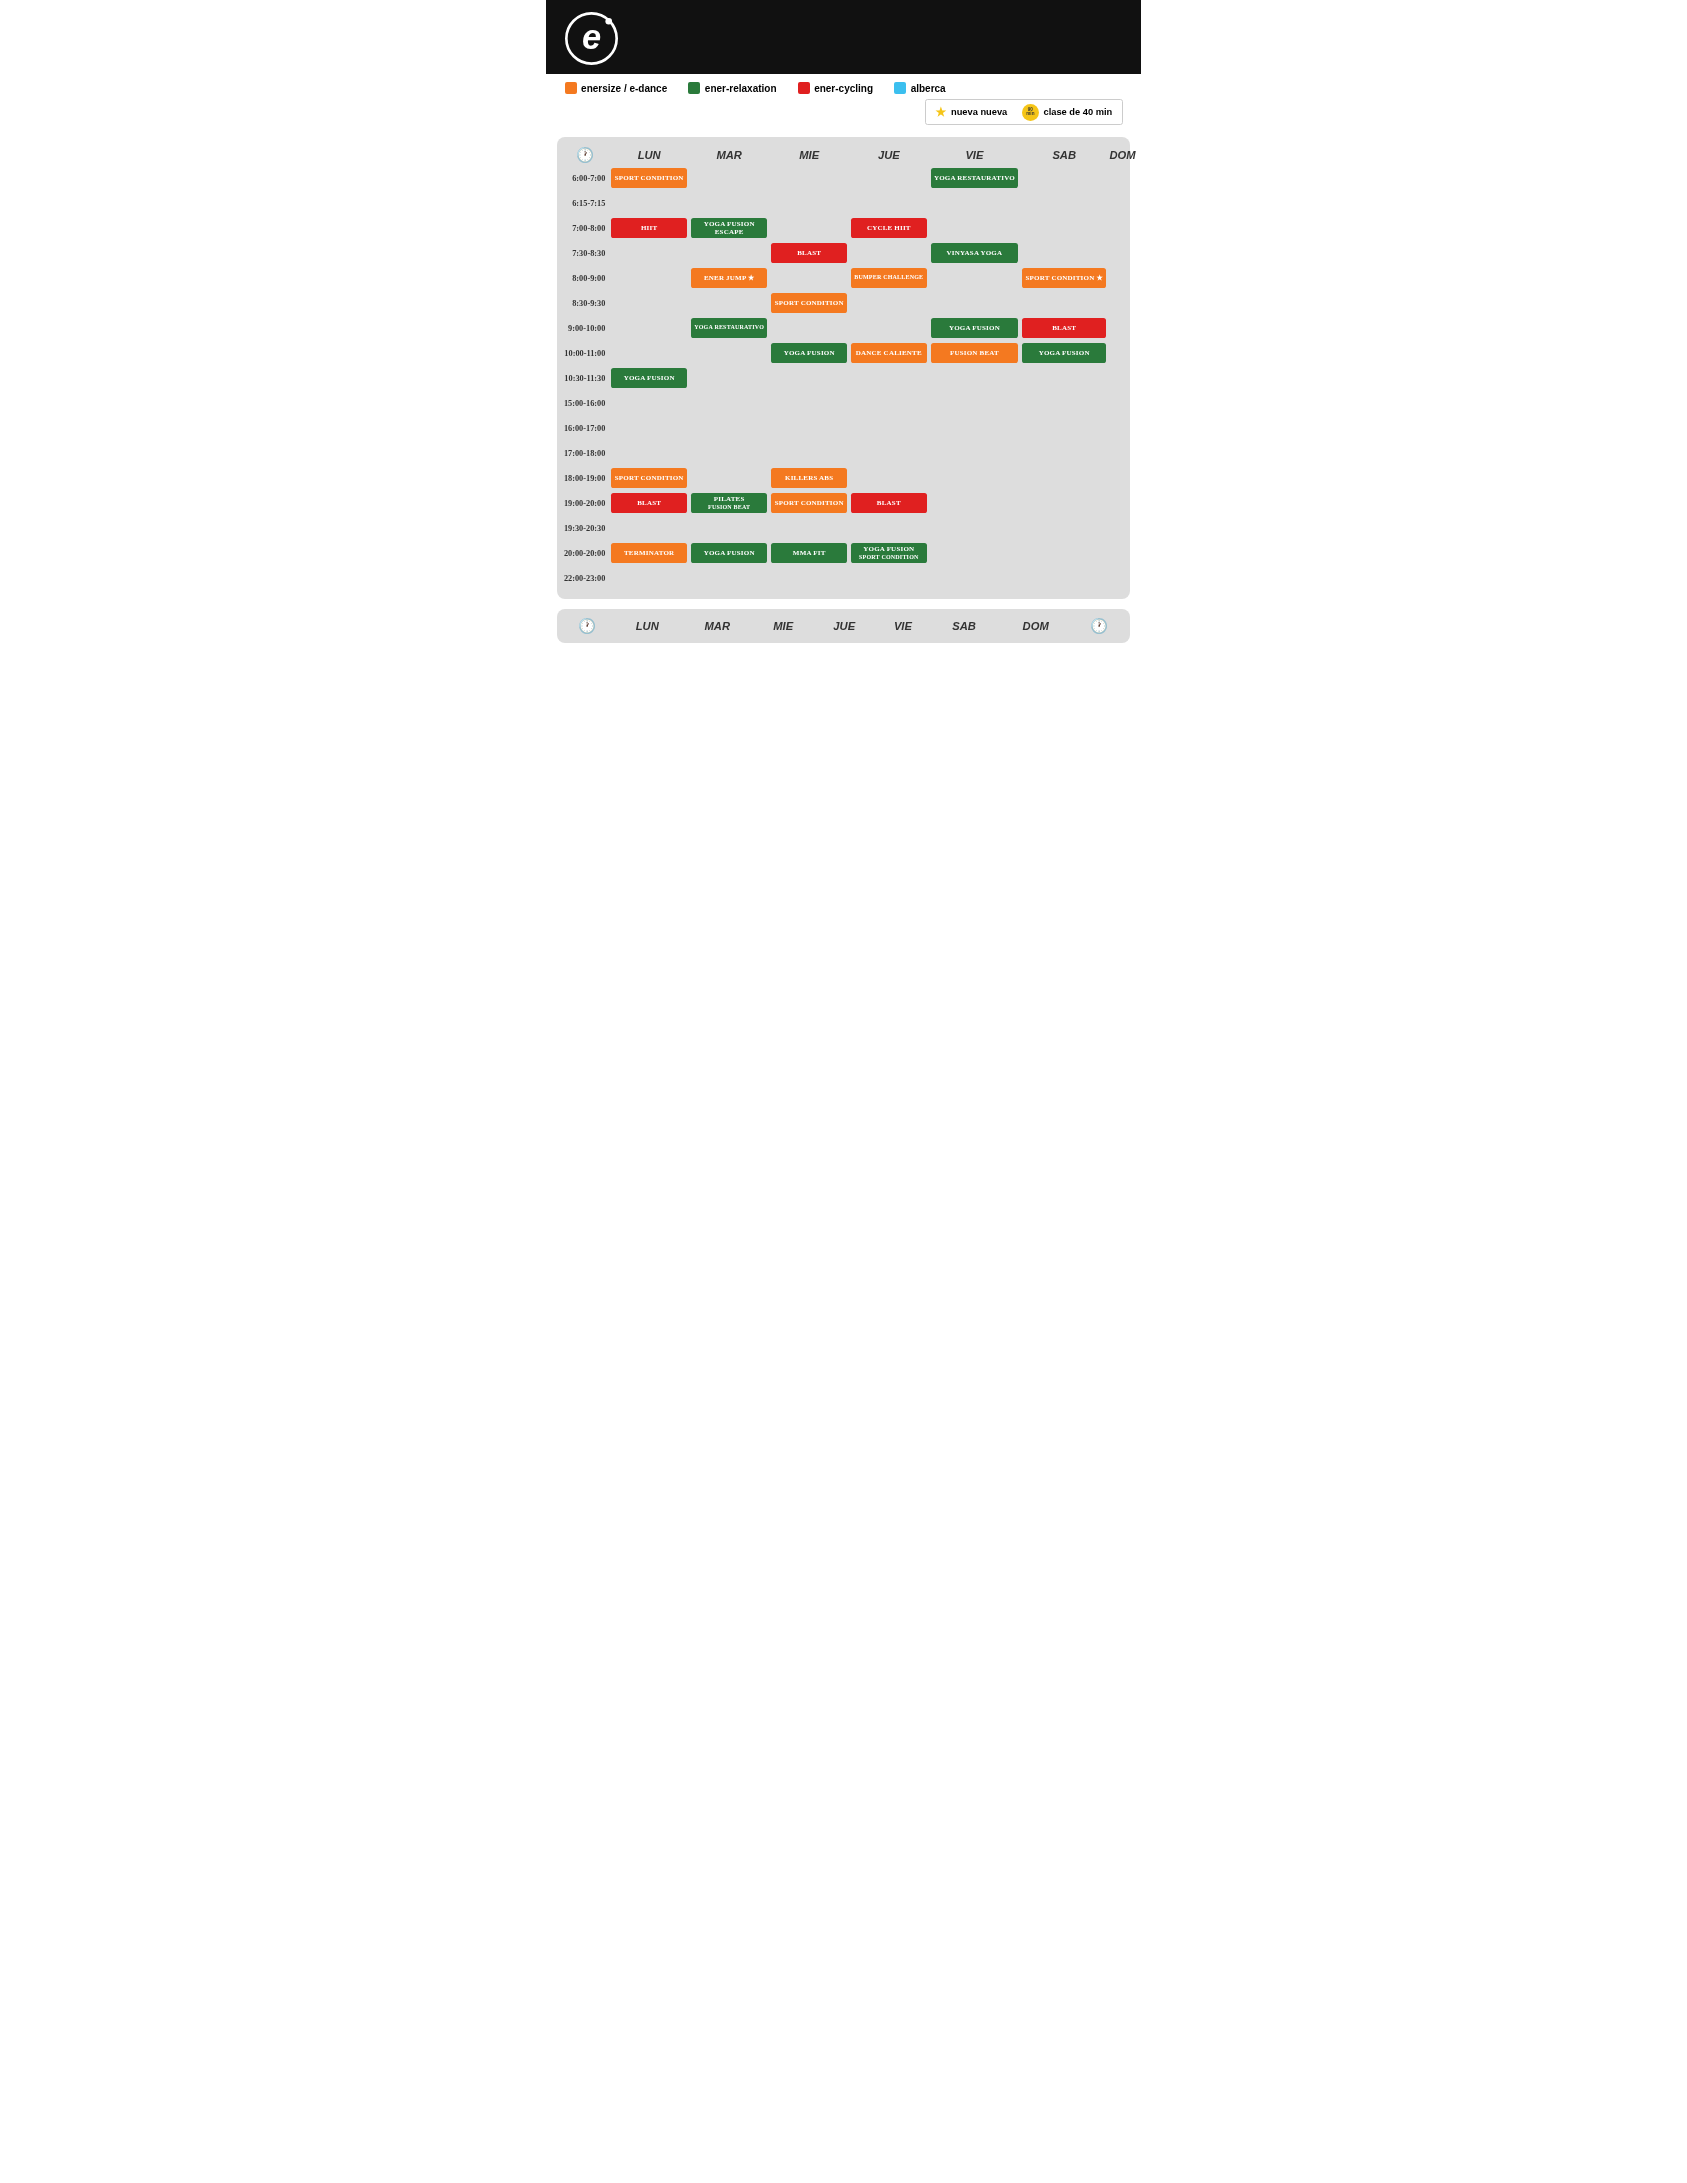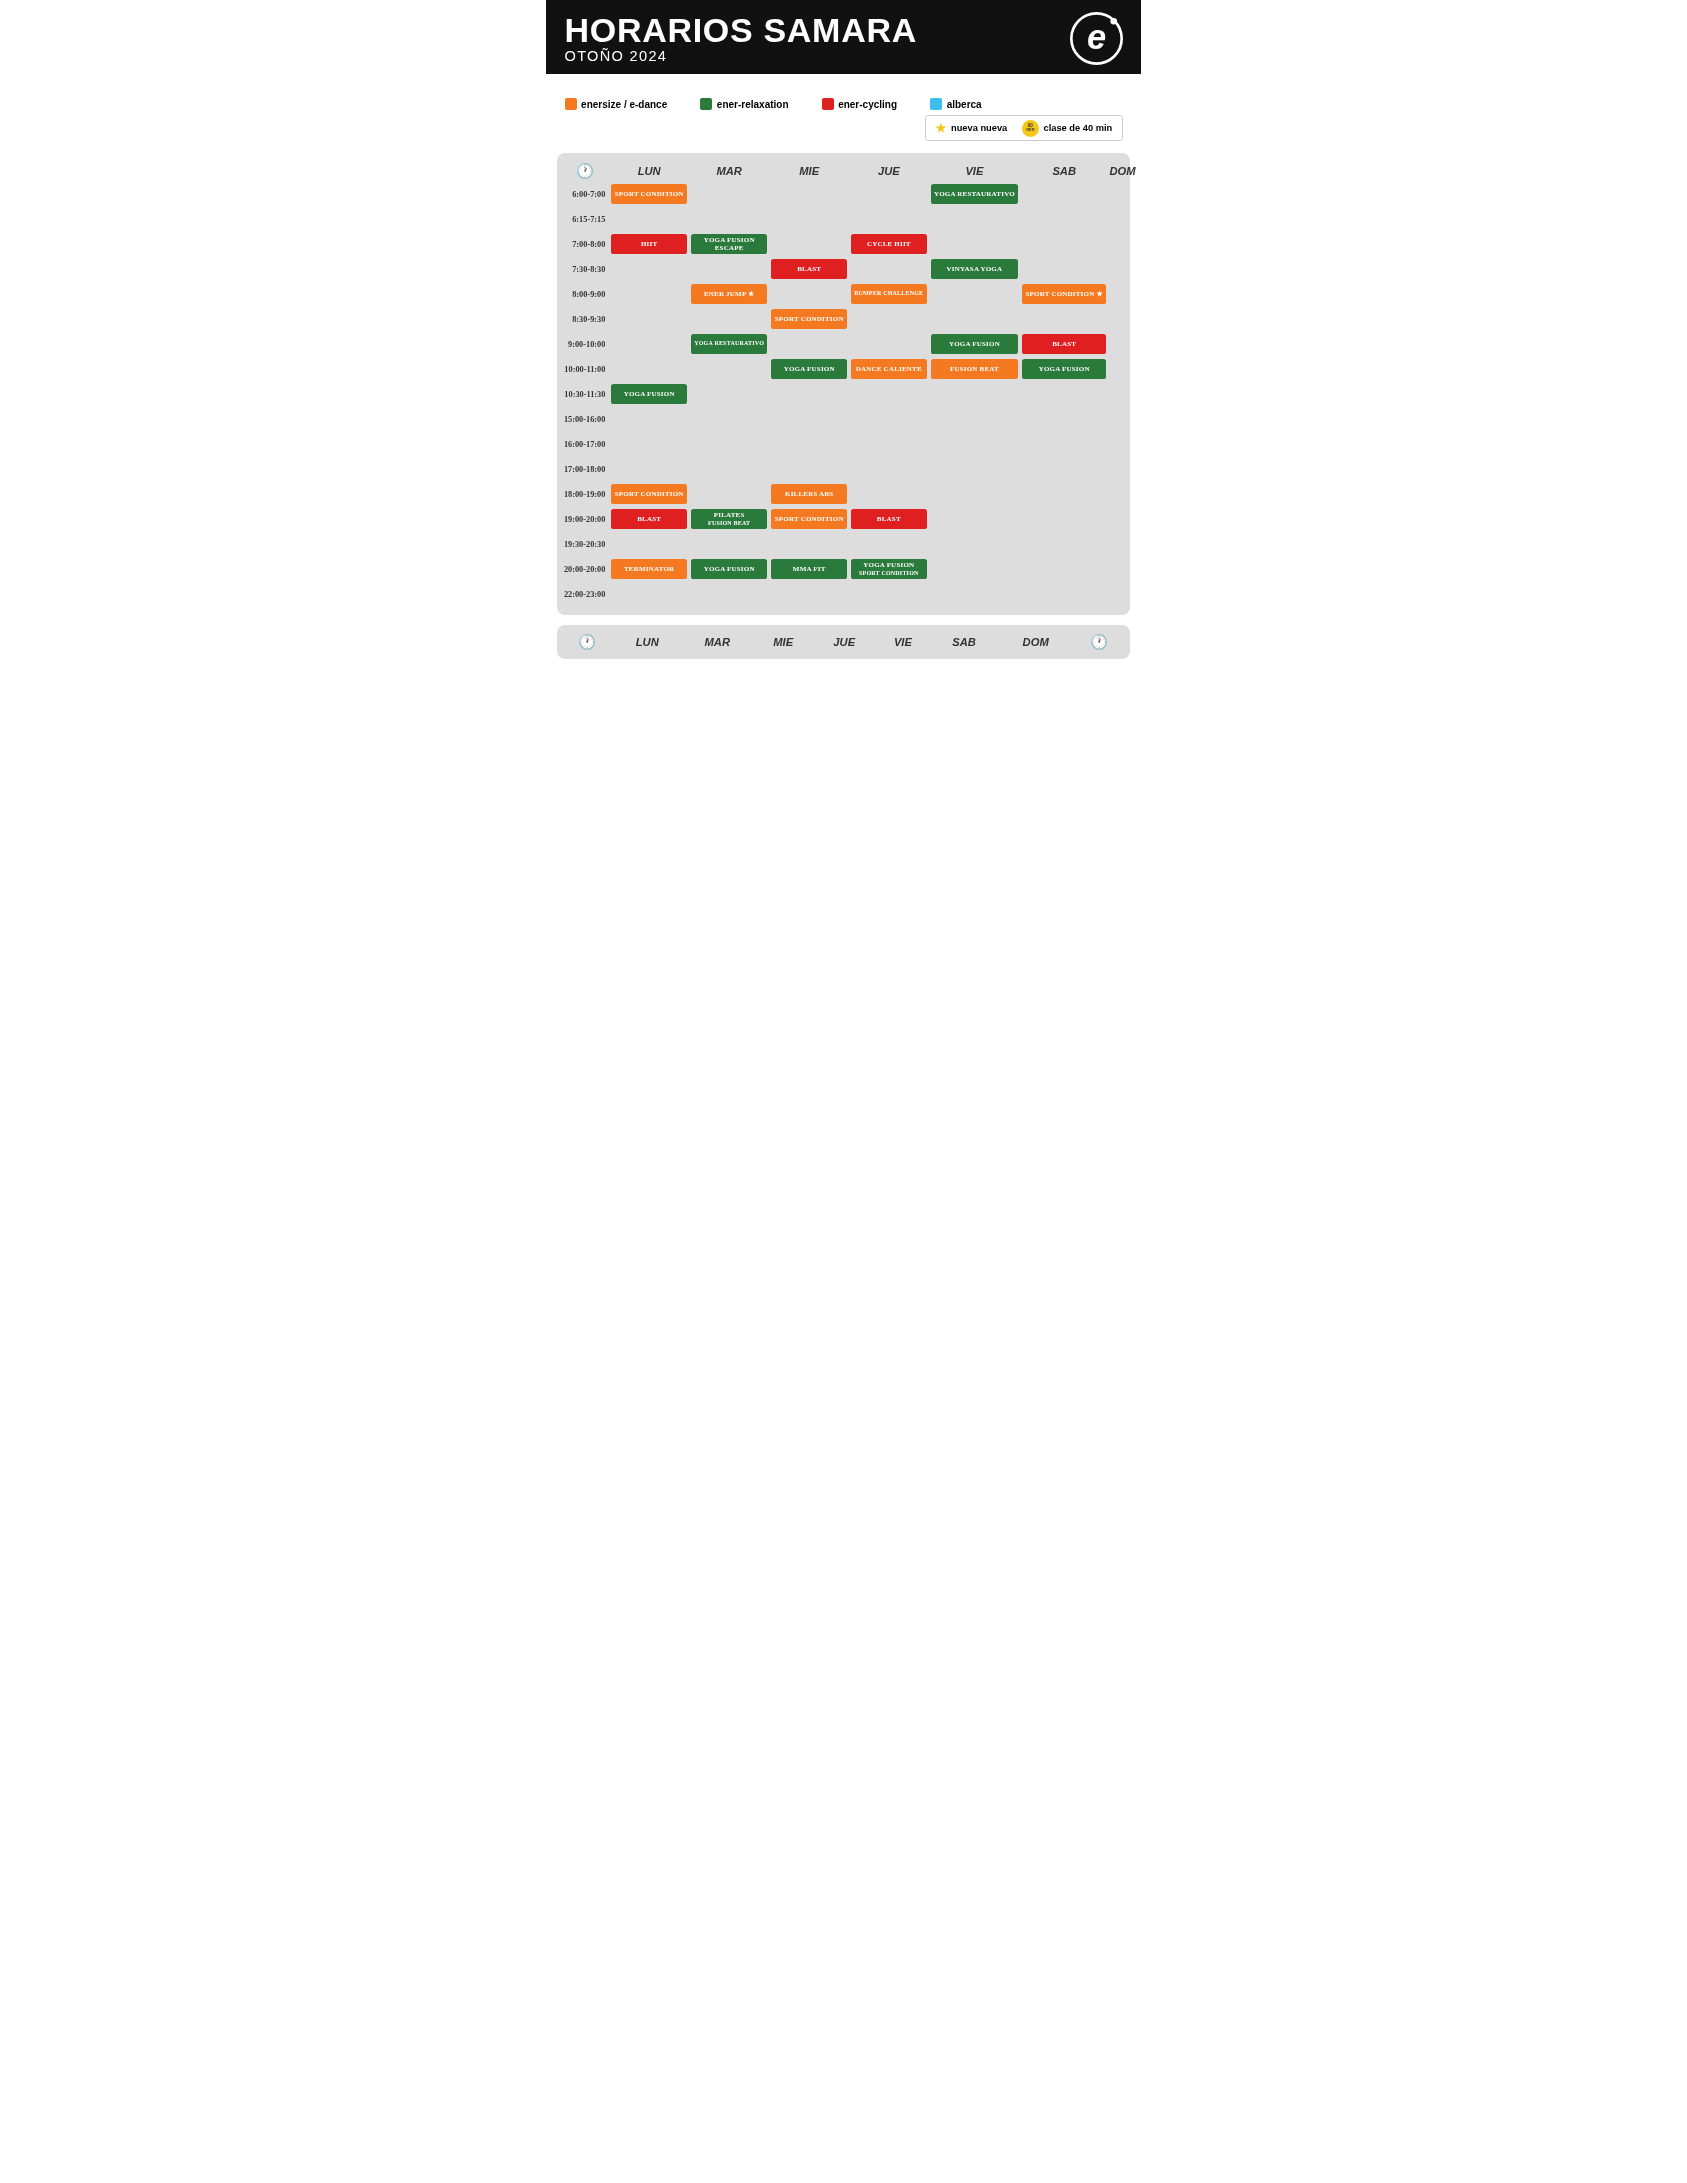--- a/index.html
+++ b/index.html
@@ -34,23 +34,22 @@
     .header-logo {
       width: 53px;
       height: 53px;
     }
 
     
     .legend {
       padding: 8px 18.5px 2.6px 18.5px;
       display: flex;
       align-items: center;
-      gap: 33px;
+      gap: 21px;
       flex-wrap: wrap;
-      margin-top: 16px;
     }
     .legend-item {
       display: flex;
       align-items: center;
       gap: 4.6px;
       font-size: 10px;
       font-weight: 600;
     }
     .legend-dot {
       width: 12px;
@@ -159,24 +158,20 @@
     }
     .badge-orange { background: #f47920; }
     .badge-green  { background: #2a7a3b; }
     .badge-red    { background: #e02020; }
     .badge-sub    { font-size: 6px; font-weight: 700; }
   </style>
 </head>
 <body>
 
 <div class="header">
-  <div class="header-title">
-    <h1>HORARIOS SAMARA</h1>
-    <p>OTOÑO 2024</p>
-  </div>
   <svg class="header-logo" viewBox="0 0 80 80">
     <circle cx="40" cy="40" r="38" fill="none" stroke="white" stroke-width="4"></circle>
     <text x="40" y="56" text-anchor="middle" font-size="52" font-weight="900" fill="white" font-style="italic">e</text>
     <circle cx="66" cy="14" r="5" fill="white"></circle>
   </svg>
 </div>
 
 <div class="legend">
   <div class="legend-item">
     <span class="legend-dot" style="background:#f47920;"></span>

